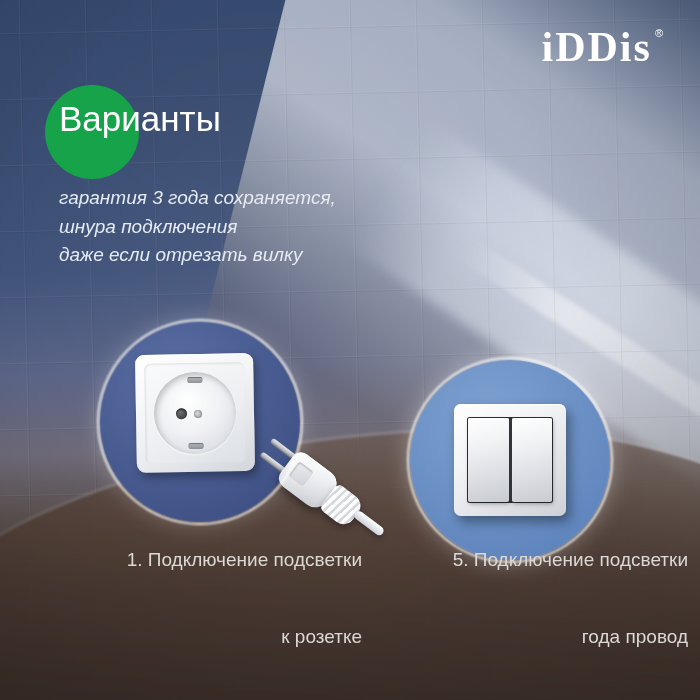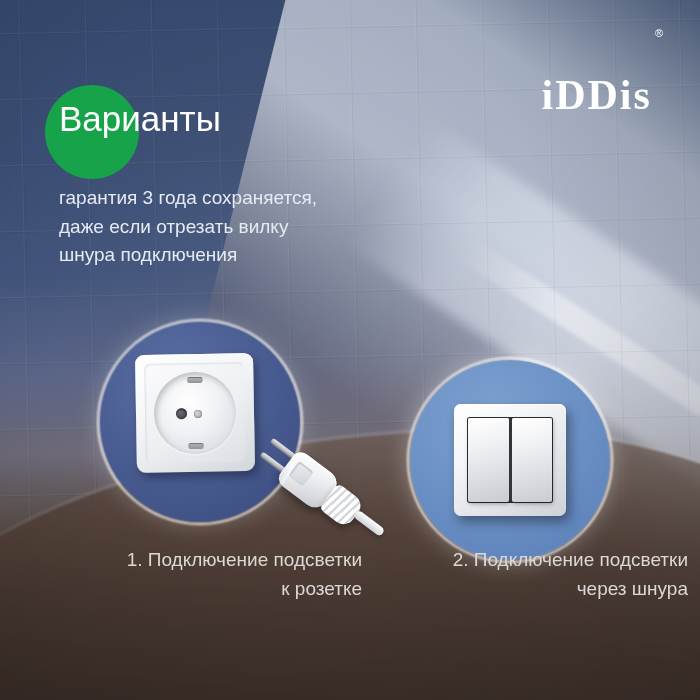--- a/index.html
+++ b/index.html
@@ -157,21 +157,20 @@
     align-items: flex-start;
     color: #ffffff;
     letter-spacing: 1px;
   }
   .logo-text {
     font-family: "Liberation Serif", "DejaVu Serif", serif;
     font-weight: 700;
     font-size: 42px;
     line-height: 1;
     letter-spacing: 2px;
-    margin-top: 48px;
   }
   .logo-reg {
     font-family: "Liberation Sans", sans-serif;
     font-size: 11px;
     line-height: 1;
     margin-top: 2px;
     margin-left: 3px;
   }
 
   
@@ -200,21 +199,21 @@
   .subtext {
     position: absolute;
     left: 59px;
     top: 184px;
     width: 340px;
     color: #e6ebf3;
     font-size: 19px;
     line-height: 1.50;
     font-weight: 400;
   }
-  .subtext div { white-space: nowrap; }
+  .subtext div { white-space: nowrap; font-style: italic; }
 
   
   .shot {
     position: absolute;
     width: 200px;
     height: 200px;
     border-radius: 50%;
   }
   .shot::after {
     content: "";
@@ -388,21 +387,21 @@
 
   
   .caption {
     position: absolute;
     color: #dcd8d4;
     font-size: 19px;
     line-height: 1.55;
     font-weight: 400;
     text-align: right;
   }
-  .caption .ln2 { padding-left: 22px; }
+  .caption .ln2 { padding-left: 22px; margin-top: 48px; }
   .caption-left  { left: 62px;  top: 545px; width: 300px; }
   .caption-right { left: 378px; top: 545px; width: 310px; }
 </style>
 </head>
 <body>
 
 <div id="poster">
 
   <div class="bg-base"></div>
   <div class="bg-right-panel"></div>
@@ -419,22 +418,22 @@
     <span class="logo-reg">®</span>
   </div>
 
   <div class="green-dot"></div>
   <div class="heading">
     <div>Варианты</div>
   </div>
 
   <div class="subtext">
     <div>гарантия 3 года сохраняется,</div>
+    <div>шнура подключения</div>
     <div>даже если отрезать вилку</div>
-    <div>шнура подключения</div>
   </div>
 
   <div class="shot shot-left">
     <div class="socket-wrap">
       <div class="socket-plate"></div>
       <div class="socket-inner-frame"></div>
       <div class="socket-bowl">
         <div class="socket-hole left"></div>
         <div class="socket-screw"></div>
       </div>
@@ -459,17 +458,17 @@
       </div>
     </div>
   </div>
 
   <div class="caption caption-left">
     <div>1. Подключение подсветки</div>
     <div class="ln2">к розетке</div>
   </div>
 
   <div class="caption caption-right">
-    <div>2. Подключение подсветки</div>
-    <div class="ln2">через шнура</div>
+    <div>5. Подключение подсветки</div>
+    <div class="ln2">года провод</div>
   </div>
 
 </div>
 
 </body></html>

